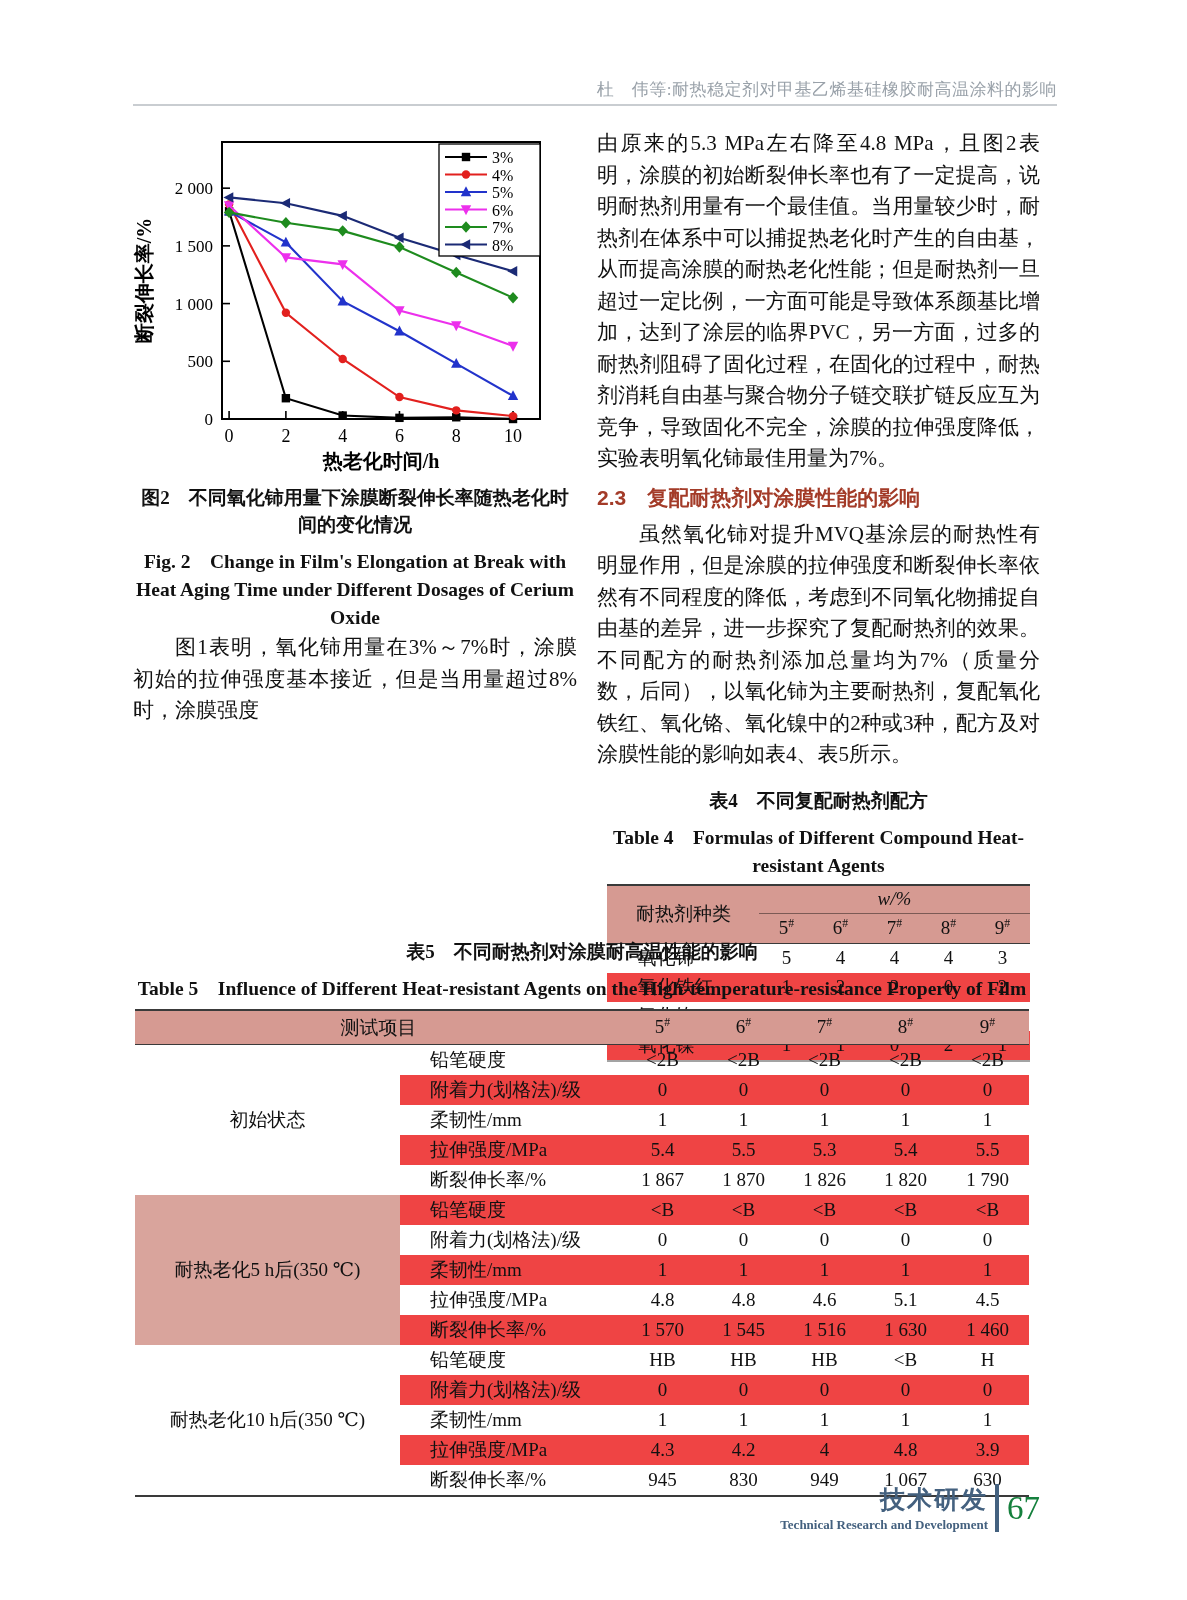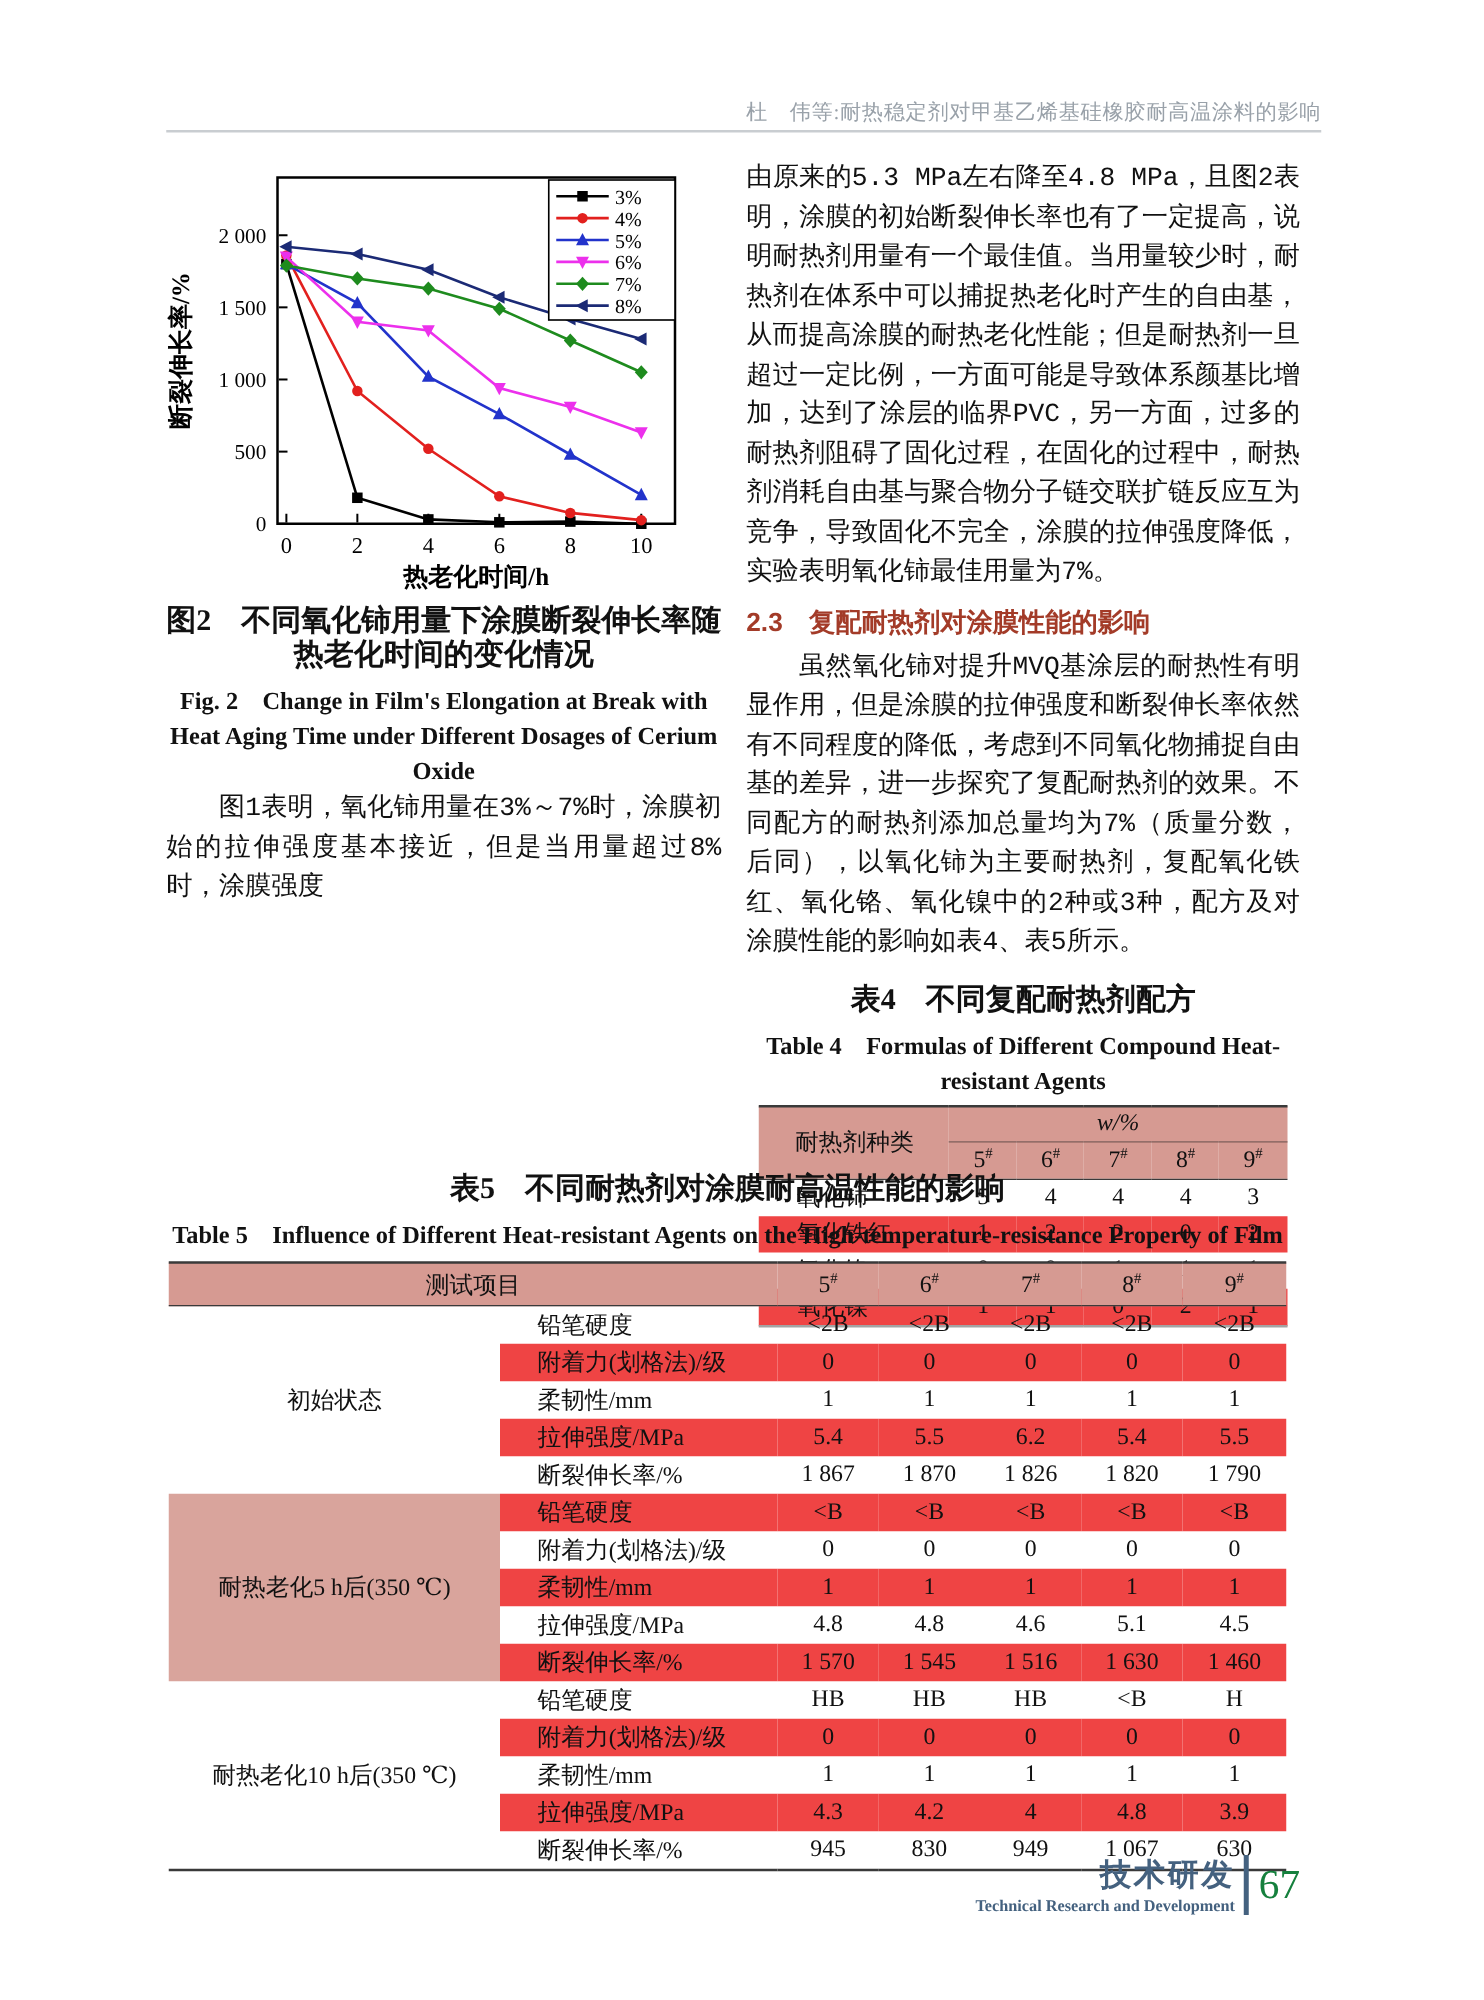--- a/index.html
+++ b/index.html
@@ -6,25 +6,25 @@
   #page{position:relative;width:1187px;height:1600px;background:#ffffff;overflow:hidden;
         font-family:"Liberation Serif","DejaVu Serif",serif;color:#111;}
   
   .paper-header{position:absolute;top:78px;left:133px;width:924px;text-align:right;
     font-size:17px;color:#99a1a9;letter-spacing:0.5px;}
   .header-rule{position:absolute;top:104px;left:133px;width:924px;height:2px;background:#c9cdd1;}
   
   .columns{position:absolute;top:128px;left:133px;width:907px;display:flex;gap:20px;}
   .col-left{width:444px;}
   .col-right{width:443px;}
-  .para{font-size:21px;line-height:31.5px;text-align:justify;text-justify:inter-ideograph;margin:0;font-family:Liberation Mono, monospace;}
+  .para{font-size:21px;line-height:31.5px;text-align:justify;text-justify:inter-ideograph;margin:0;}
   .indent{text-indent:2em;}
   .section-heading{font-size:21px;font-weight:bold;color:#a33b28;margin:9px 0 7px 0;
     font-family:"Liberation Sans","DejaVu Sans",sans-serif;}
-  .cap-cn{font-size:24px;font-weight:bold;text-align:center;line-height:27px;margin-top:8px;}
+  .cap-cn{font-size:19px;font-weight:bold;text-align:center;line-height:27px;margin-top:8px;}
   .cap-en{font-size:19.5px;font-weight:bold;text-align:center;line-height:28px;margin-top:10px;}
   
   .chart-svg{display:block;font-family:"Liberation Serif","DejaVu Serif",serif;}
   
   table{border-collapse:collapse;table-layout:fixed;}
   .t4{width:422px;margin:4px auto 0 auto;border-top:2px solid #3a3a3a;border-bottom:2px solid #a3a3a3;}
   .t4 th,.t4 td{font-size:19px;font-weight:normal;padding:0;height:29px;text-align:center;vertical-align:middle;}
   .t4 thead{background:#d69a92;}
   .t4 .hdr-bottom{border-bottom:1.5px solid #3a3a3a;}
   .t4 .wpct{font-style:italic;border-bottom:1px solid #7c5a55;height:27px;}
@@ -263,21 +263,21 @@
             <td>1</td>
             <td>1</td>
             <td>1</td>
             <td>1</td>
             <td>1</td>
           </tr>
           <tr>
             <td class="prop pink">拉伸强度/MPa</td>
             <td class="pink">5.4</td>
             <td class="pink">5.5</td>
-            <td class="pink">6.2</td>
+            <td class="pink">5.3</td>
             <td class="pink">5.4</td>
             <td class="pink">5.5</td>
           </tr>
           <tr>
             <td class="prop">断裂伸长率/%</td>
             <td>1 867</td>
             <td>1 870</td>
             <td>1 826</td>
             <td>1 820</td>
             <td>1 790</td>

